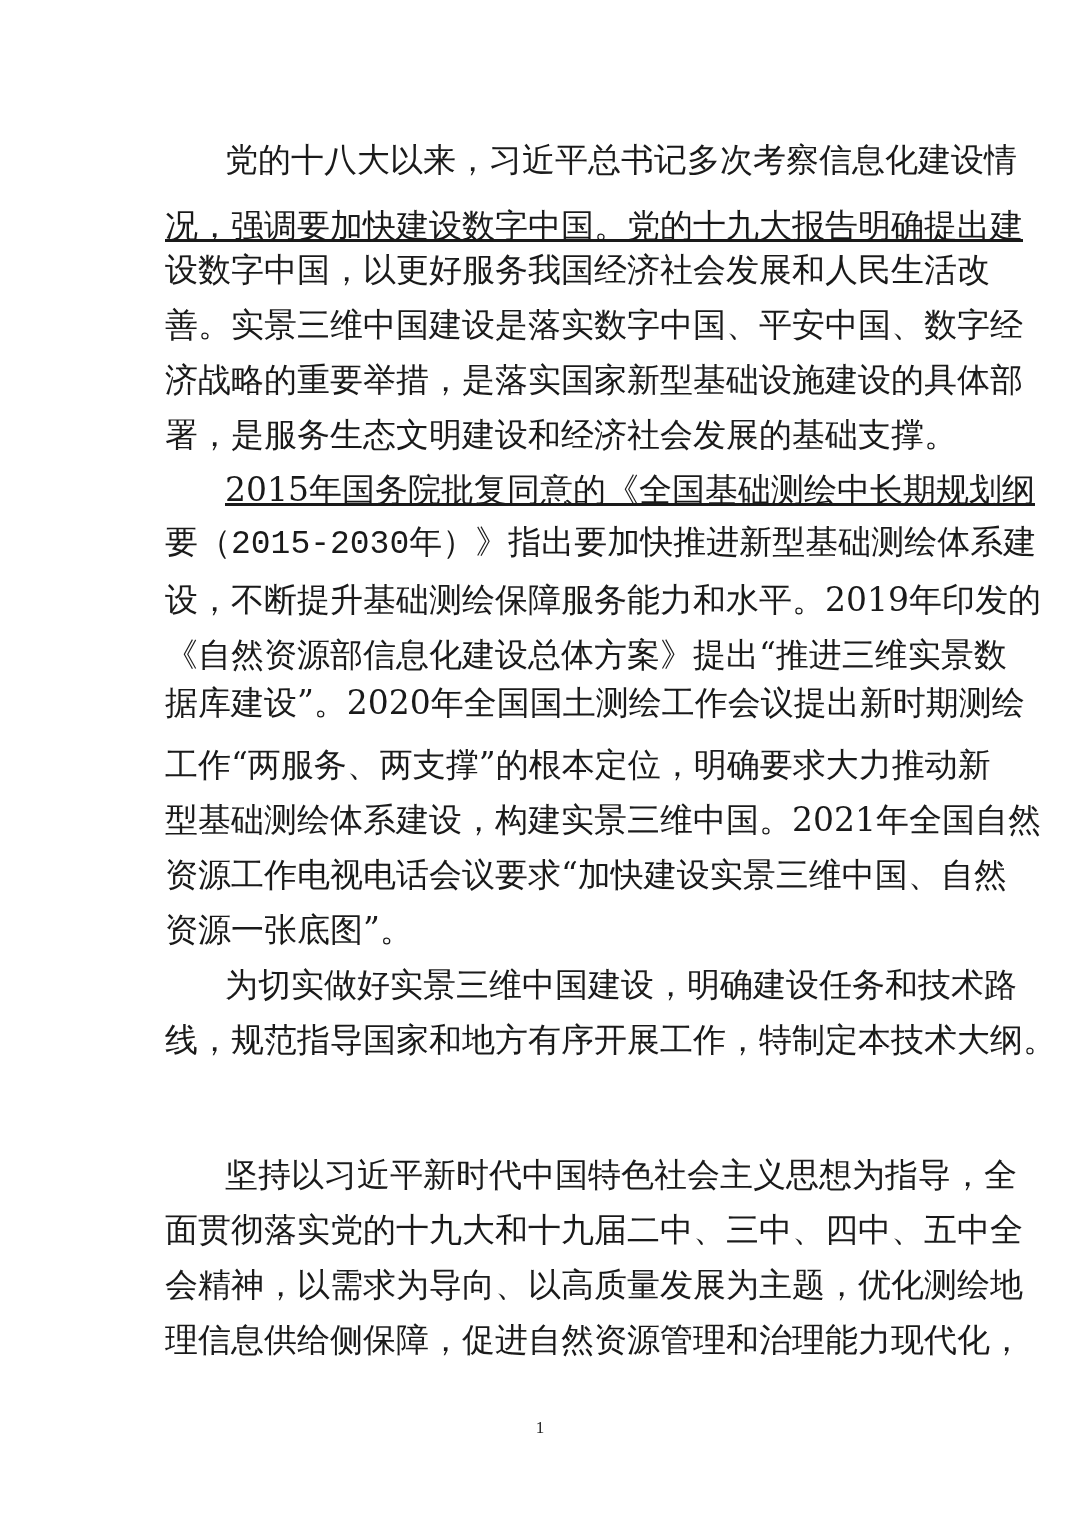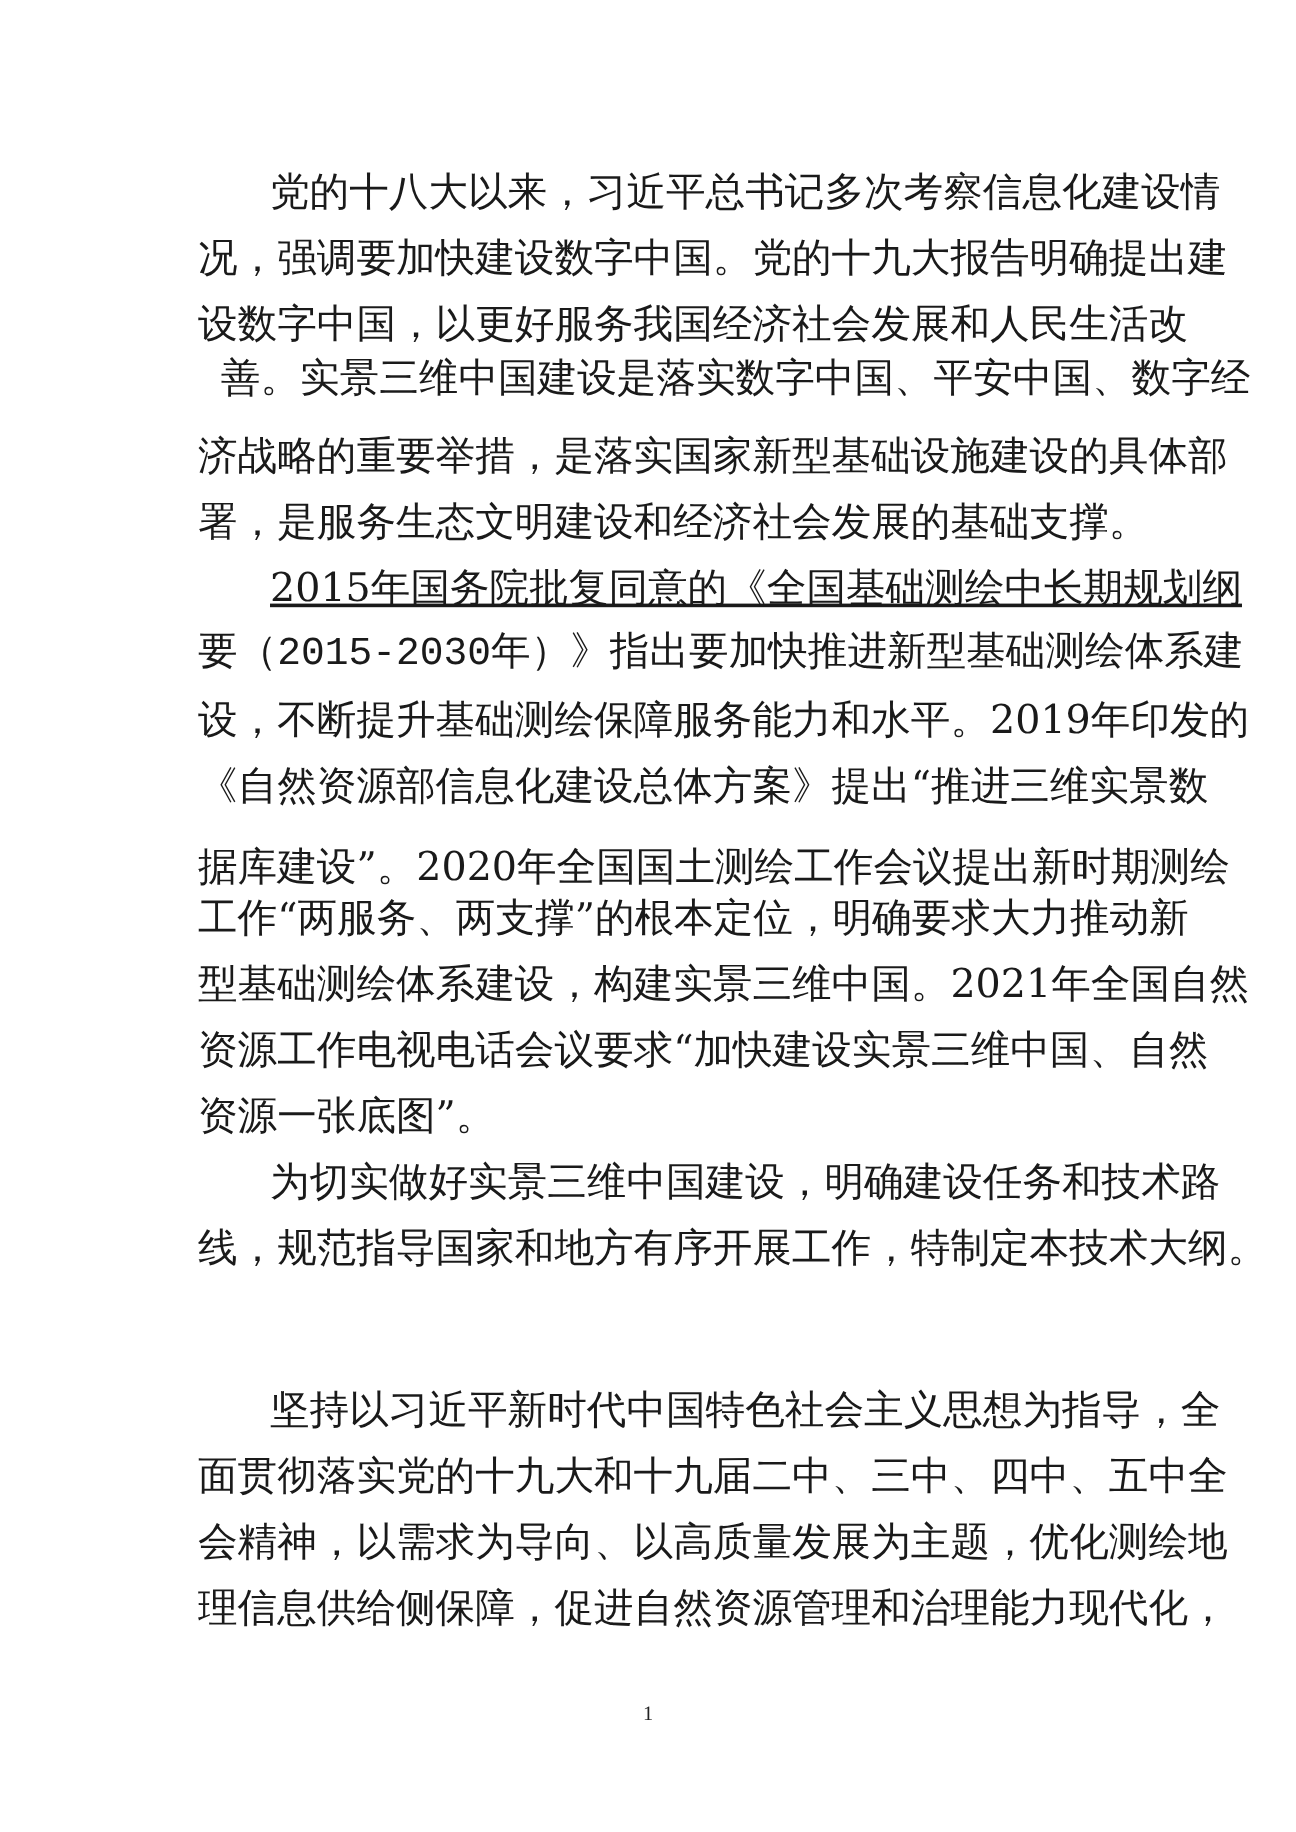--- a/index.html
+++ b/index.html
@@ -62,33 +62,33 @@
       color: #222;
     }
   </style>
 </head>
 <body>
 
 <div class="page">
 
   <div>
     <div class="line indent" style="top:140px;">党的十八大以来，习近平总书记多次考察信息化建设情</div>
-    <div class="line" style="top:195px;">况，强调要加快建设数字中国。党的十九大报告明确提出建</div>
+    <div class="line" style="top:206px;text-decoration:underline;">况，强调要加快建设数字中国。党的十九大报告明确提出建</div>
     <div class="line" style="top:250px;">设数字中国，以更好服务我国经济社会发展和人民生活改</div>
-    <div class="line" style="top:295px;margin-left:19px;">善。实景三维中国建设是落实数字中国、平安中国、数字经</div>
+    <div class="line" style="top:305px;">善。实景三维中国建设是落实数字中国、平安中国、数字经</div>
     <div class="line" style="top:360px;">济战略的重要举措，是落实国家新型基础设施建设的具体部</div>
     <div class="line last" style="top:415px;">署，是服务生态文明建设和经济社会发展的基础支撑。</div>
   </div>
 
   <div>
     <div class="line indent" style="top:470px;text-decoration:underline;">2015年国务院批复同意的《全国基础测绘中长期规划纲</div>
     <div class="line" style="top:525px;font-family:Liberation Mono, monospace;">要（2015-2030年）》指出要加快推进新型基础测绘体系建</div>
     <div class="line" style="top:580px;">设，不断提升基础测绘保障服务能力和水平。2019年印发的</div>
     <div class="line" style="top:635px;">《自然资源部信息化建设总体方案》提出“推进三维实景数</div>
-    <div class="line" style="top:683px;margin-top:19px;">据库建设”。2020年全国国土测绘工作会议提出新时期测绘</div>
+    <div class="line" style="top:683px;">据库建设”。2020年全国国土测绘工作会议提出新时期测绘</div>
     <div class="line" style="top:745px;">工作“两服务、两支撑”的根本定位，明确要求大力推动新</div>
     <div class="line" style="top:800px;">型基础测绘体系建设，构建实景三维中国。2021年全国自然</div>
     <div class="line" style="top:855px;">资源工作电视电话会议要求“加快建设实景三维中国、自然</div>
     <div class="line last" style="top:910px;">资源一张底图”。</div>
   </div>
 
   <div>
     <div class="line indent" style="top:965px;">为切实做好实景三维中国建设，明确建设任务和技术路</div>
     <div class="line" style="top:1020px;">线，规范指导国家和地方有序开展工作，特制定本技术大纲。</div>
   </div>

